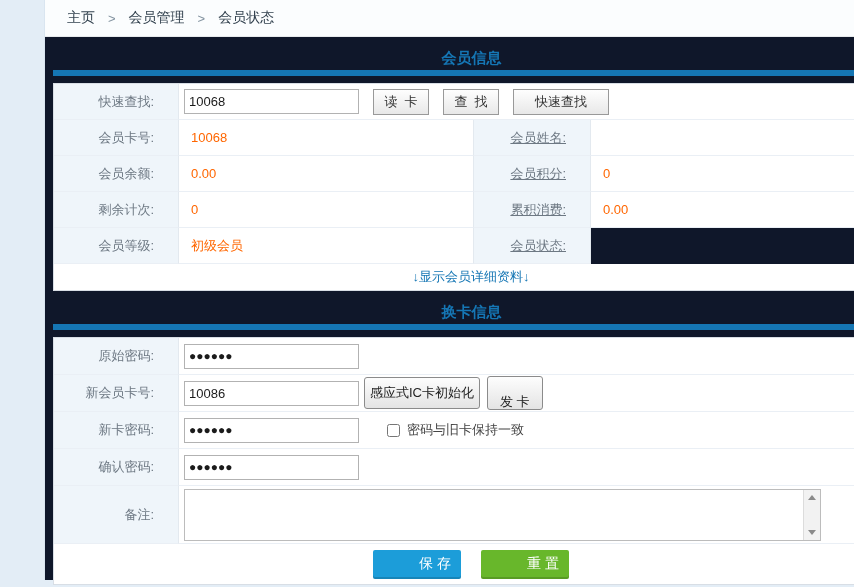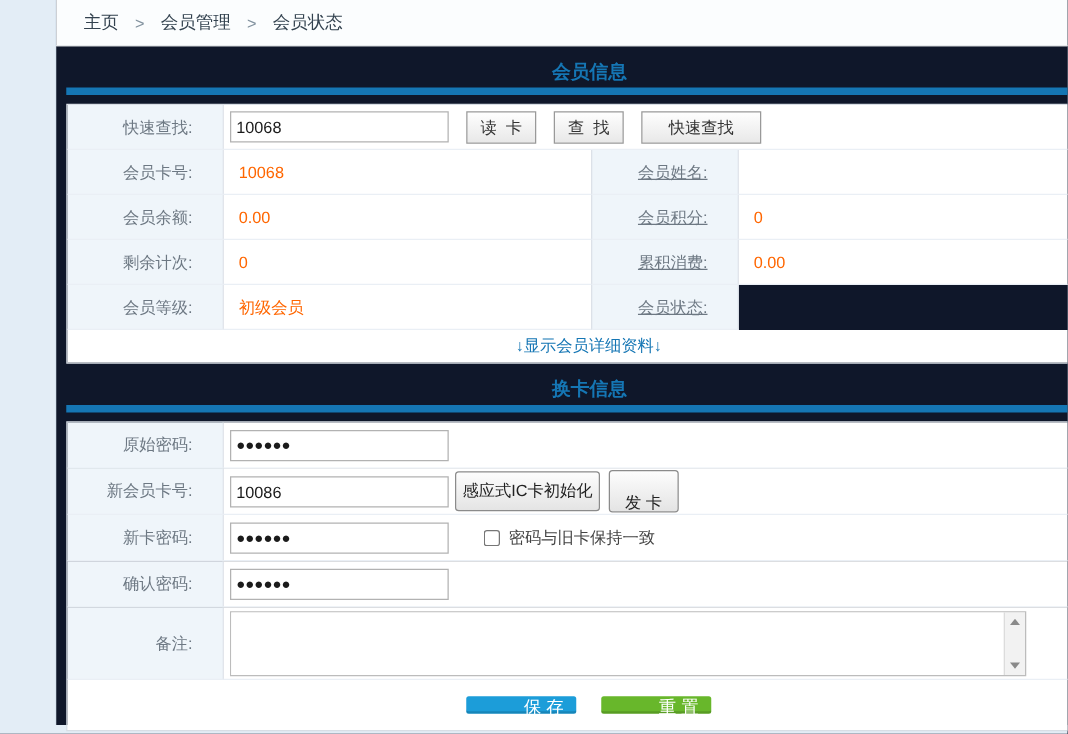--- a/index.html
+++ b/index.html
@@ -120,21 +120,21 @@
   .sb {
     width: 17px; background: #f2f2f2; border-left: 1px solid #dcdcdc;
     display: flex; flex-direction: column; justify-content: space-between;
     align-items: center; padding: 5px 0; cursor: pointer;
   }
   .tri-up { width: 0; height: 0; border-left: 4px solid transparent; border-right: 4px solid transparent; border-bottom: 5px solid #8a8a8a; }
   .tri-down { width: 0; height: 0; border-left: 4px solid transparent; border-right: 4px solid transparent; border-top: 5px solid #8a8a8a; }
 
   .btn-row { display: flex; justify-content: center; align-items: center; gap: 20px; }
   .btn-save, .btn-reset {
-    width: 88px; height: 14px;
+    width: 88px; height: 29px;
     border: none; border-radius: 2px;
     color: #fff; font-size: 14px; white-space: pre;
     cursor: pointer;
     box-shadow: inset 0 -2px rgba(0,0,0,0.15);
     font-family: "Liberation Sans", sans-serif;
     padding-left: 36px;
   }
   .btn-save { background: var(--save-blue, #1c9dd9); }
   .btn-reset { background: var(--reset-green, #68b72b); }
 </style>

